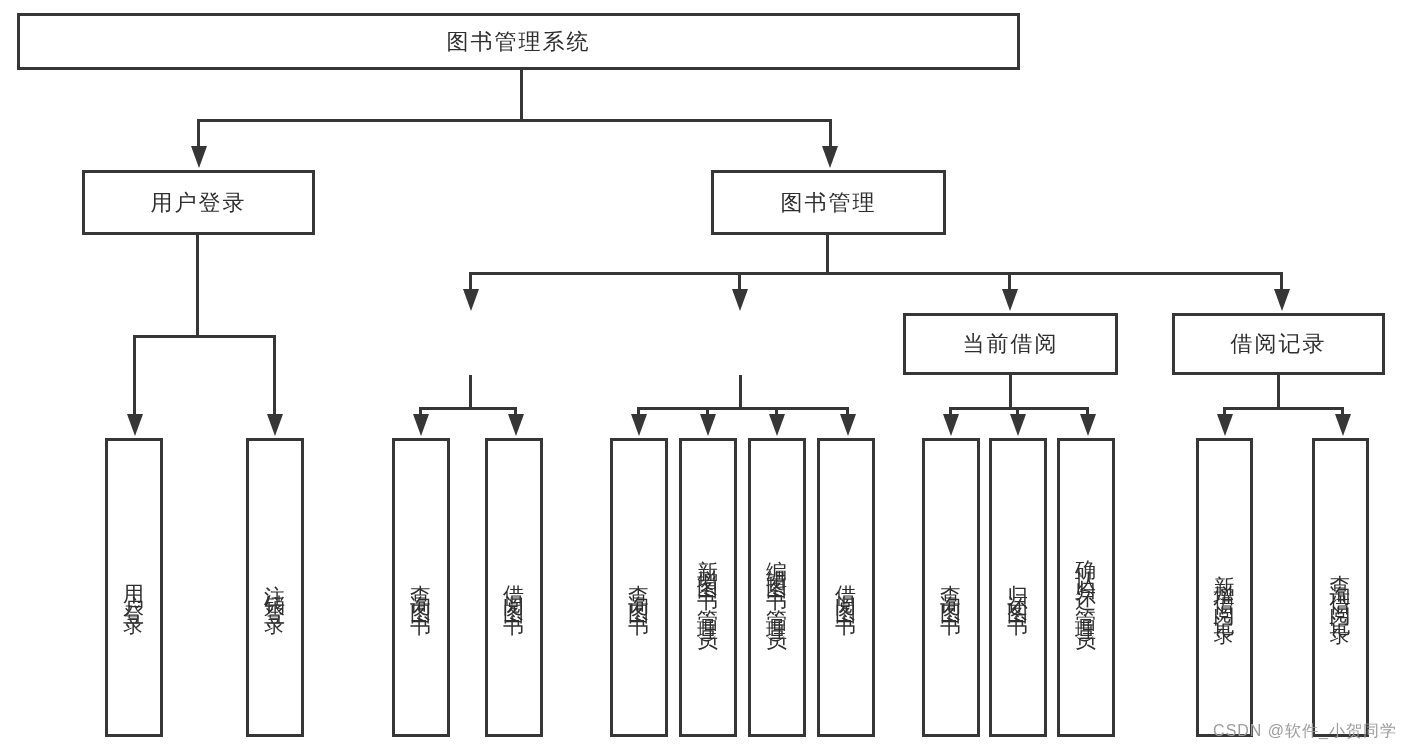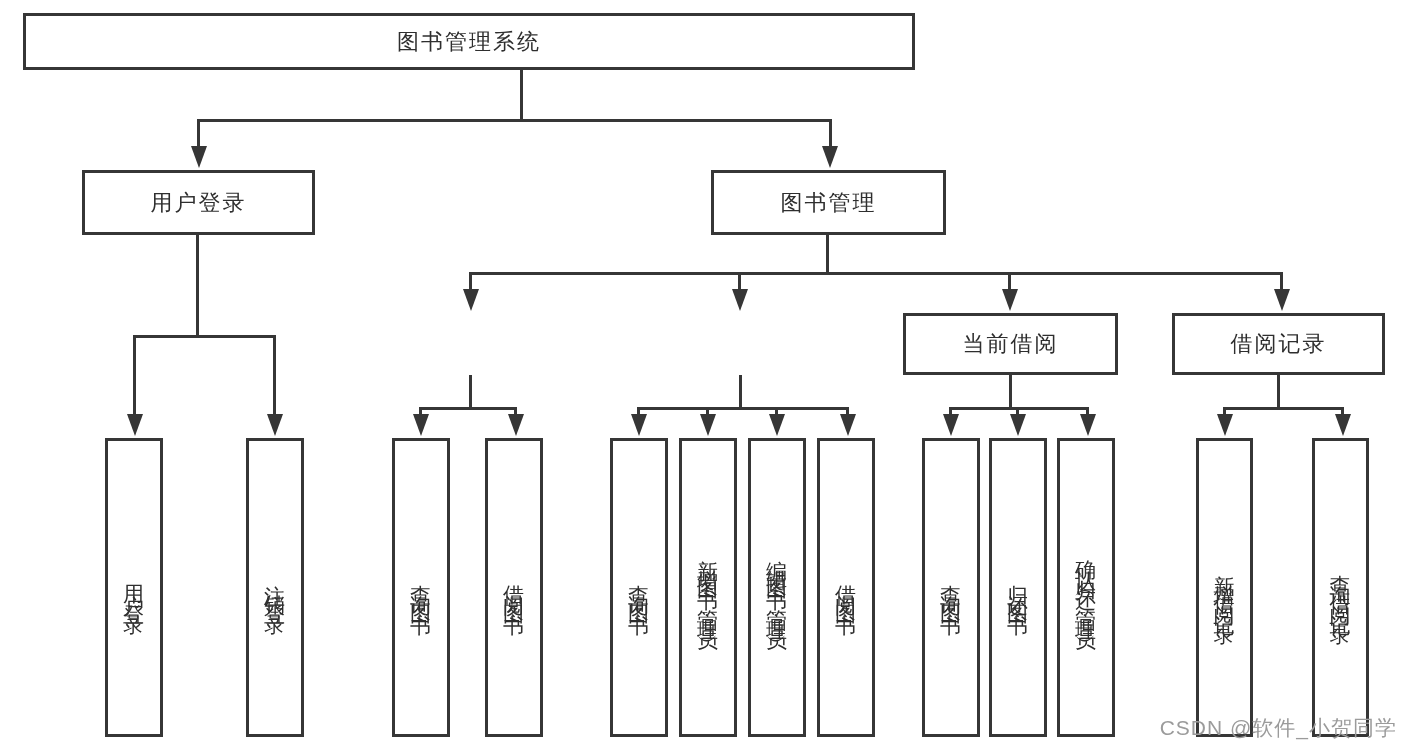--- a/index.html
+++ b/index.html
@@ -18,30 +18,30 @@
   }
   .hline,.vline{position:absolute;background:#363636;}
   .hline{height:3px;}
   .vline{width:3px;}
   .ah{
     position:absolute;width:0;height:0;
     border-left:8px solid transparent;border-right:8px solid transparent;
     border-top:22px solid #363636;
   }
   .watermark{
-    position:absolute;right:8px;bottom:5px;font-size:21px;color:#9b9b9b;
+    position:absolute;right:8px;bottom:5px;font-size:16px;color:#9b9b9b;
     letter-spacing:1px;white-space:nowrap;
   }
 </style>
 </head>
 <body>
 
 <div class="canvas">
 
-  <div class="box" style="left:23px;top:13px;width:892px;height:57px;">
+  <div class="box" style="left:17px;top:13px;width:1003px;height:57px;">
     <span class="hlabel">图书管理系统</span>
   </div>
 
   <div class="box" style="left:82px;top:170px;width:233px;height:65px;">
     <span class="hlabel">用户登录</span>
   </div>
 
   <div class="box" style="left:711px;top:170px;width:235px;height:65px;justify-content:center;">
     <span class="hlabel">图书管理</span>
   </div>

